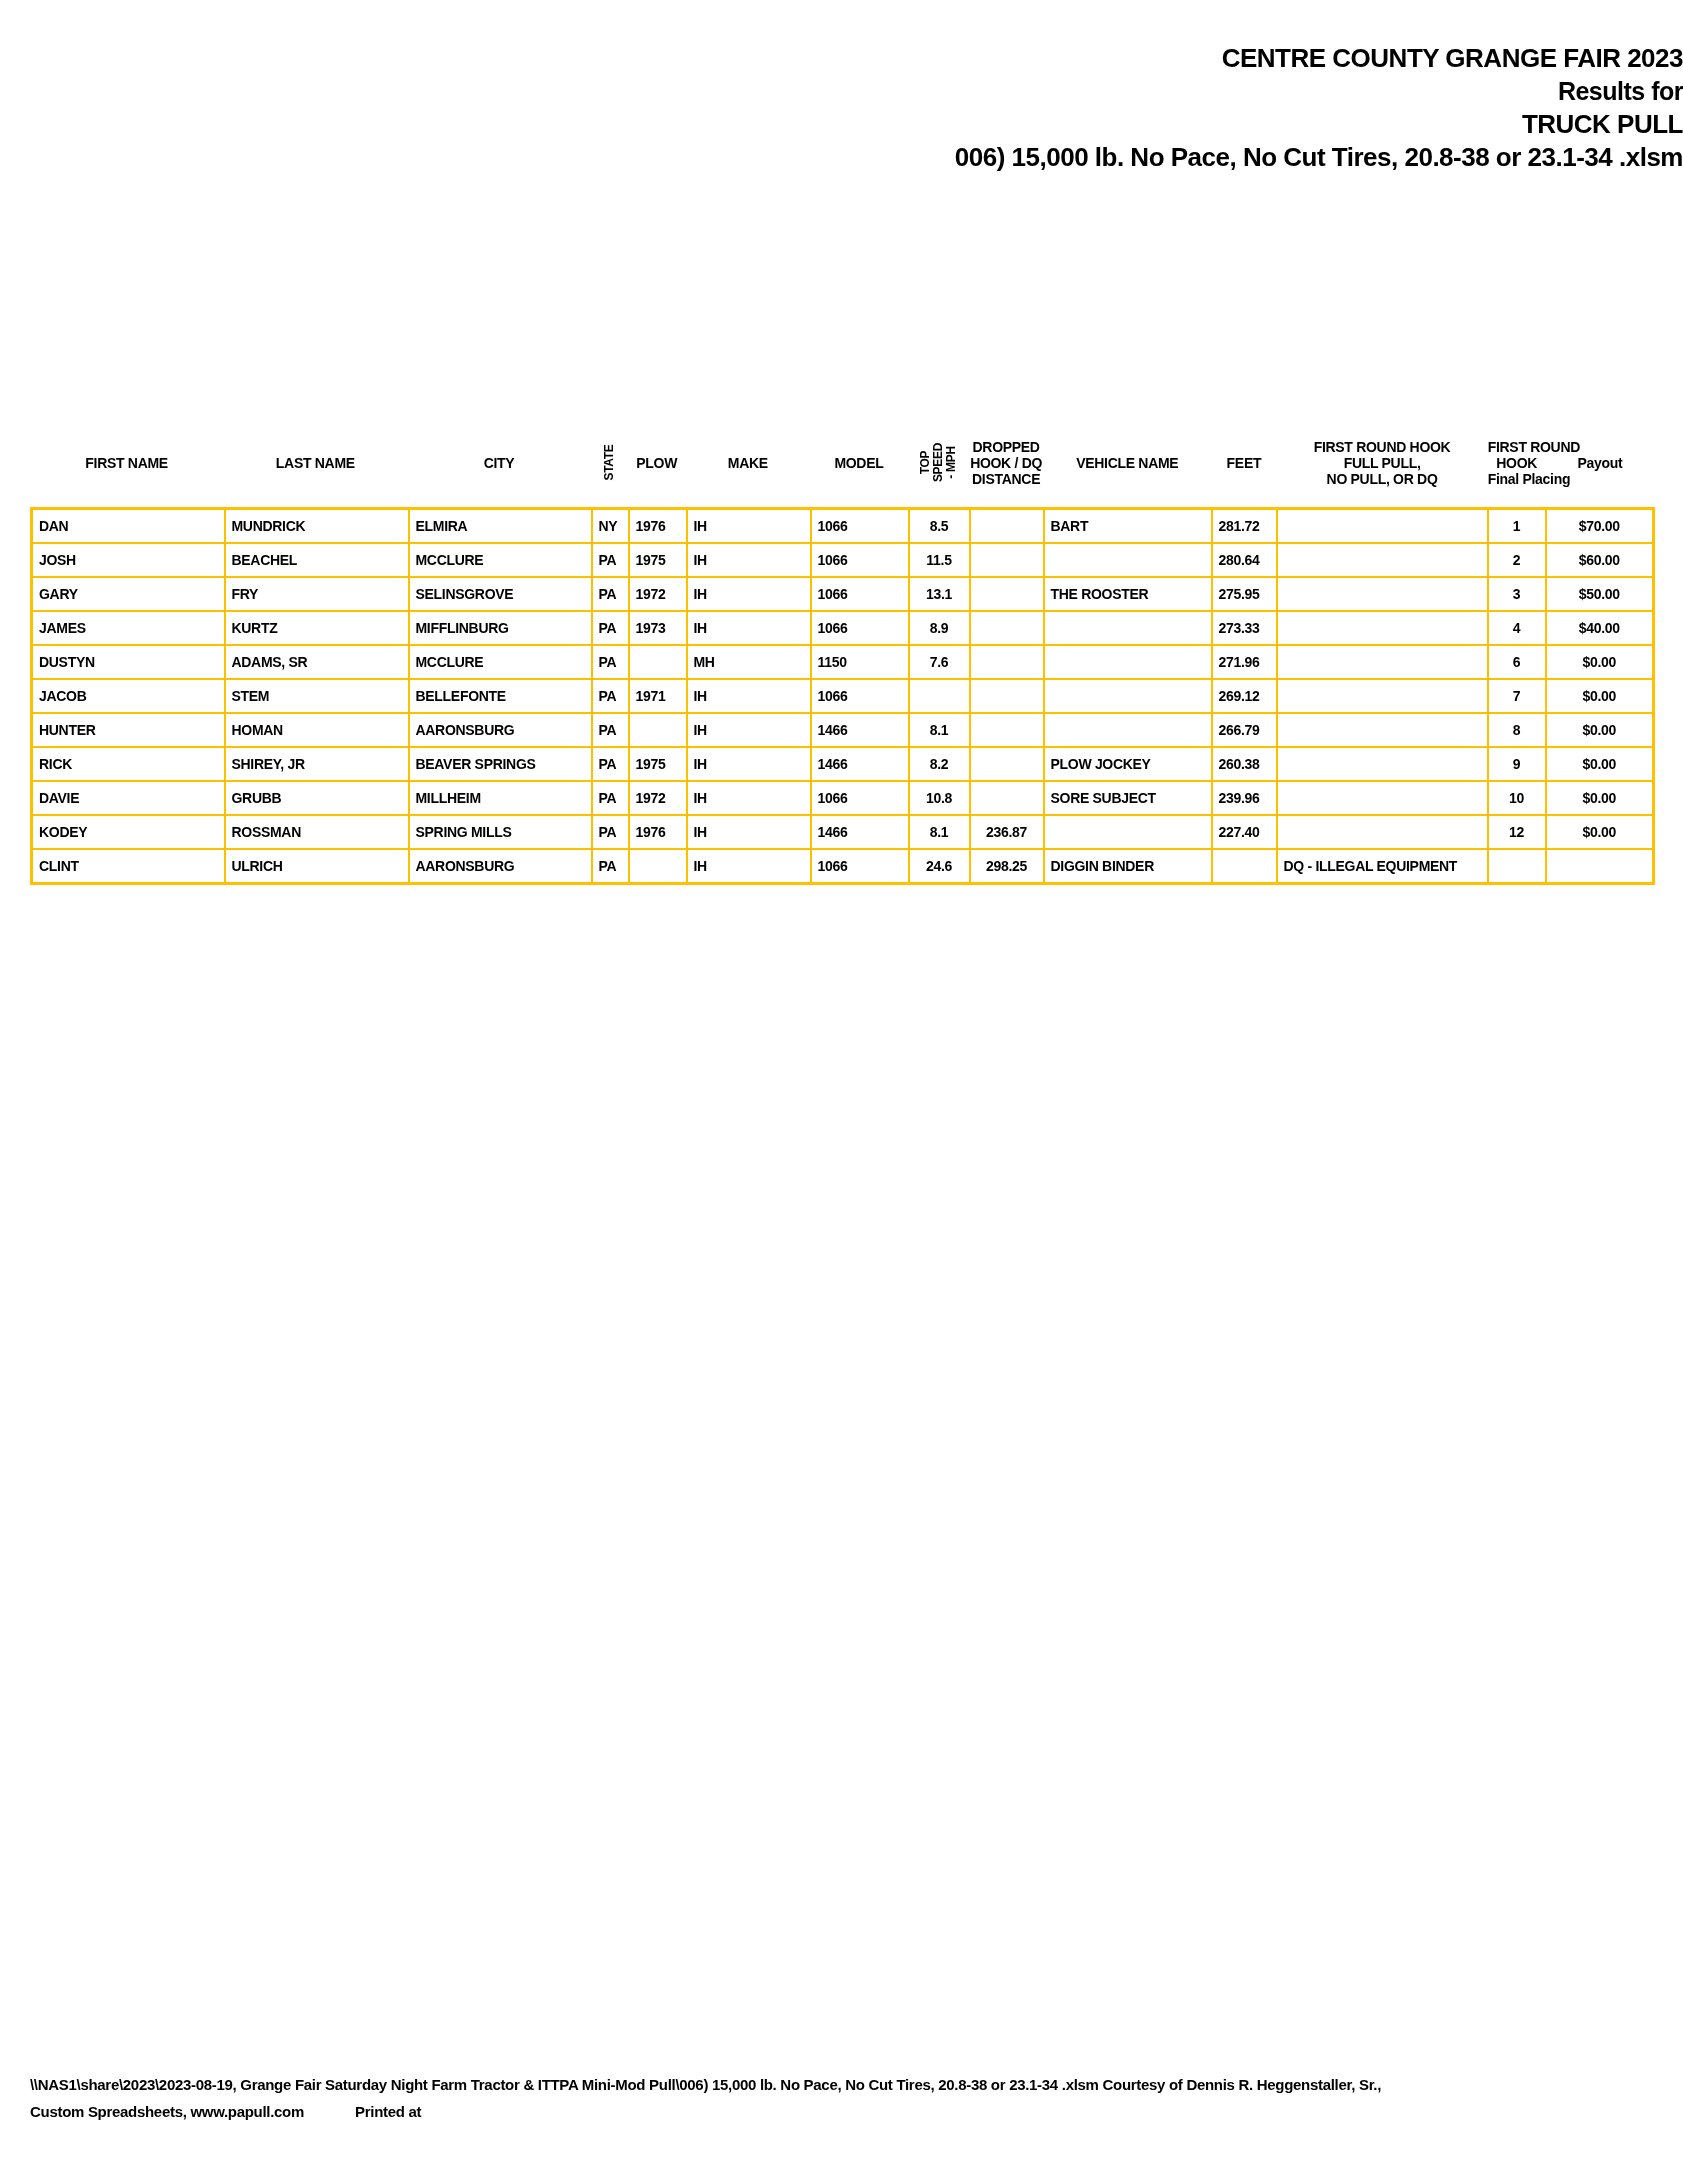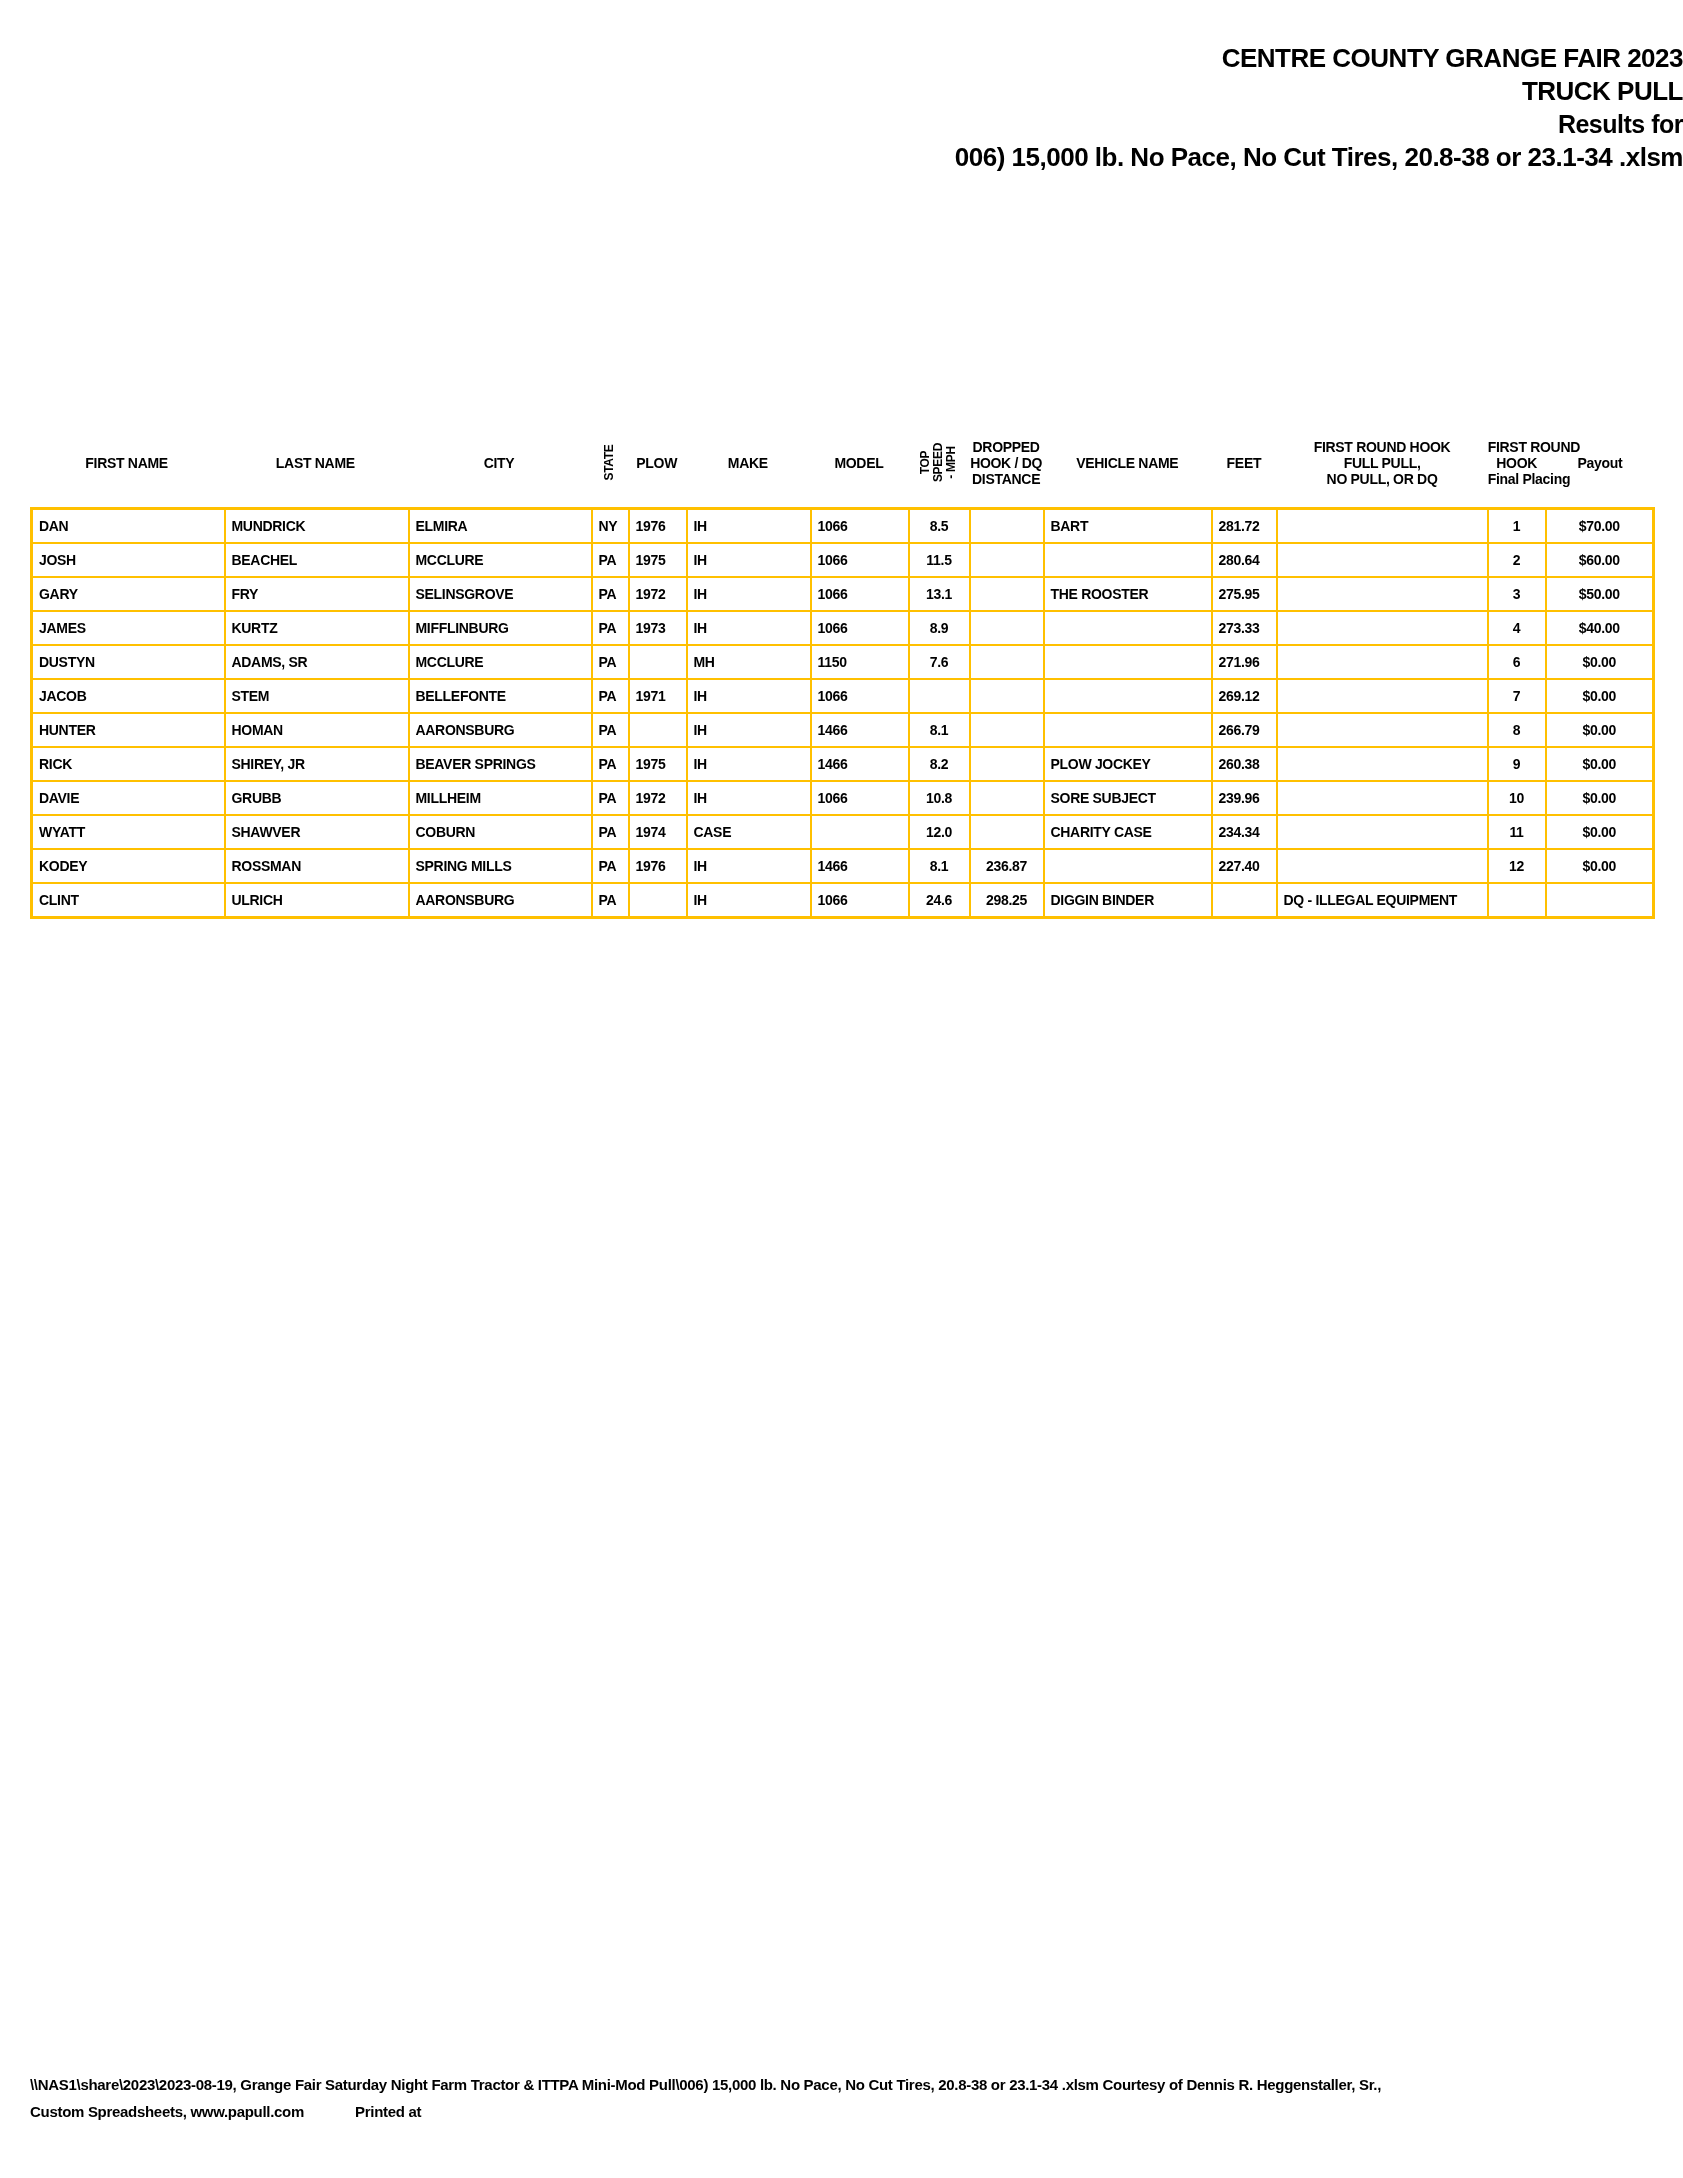--- a/index.html
+++ b/index.html
@@ -114,22 +114,22 @@
   .footer-line2 { margin-top: 10px; }
   .printed-at { margin-left: 51px; }
 </style>
 </head>
 <body>
 
 <div class="page">
 
   <div class="titles">
     <div class="title-line">CENTRE COUNTY GRANGE FAIR 2023</div>
+    <div class="title-line results">Results for</div>
     <div class="title-line">TRUCK PULL</div>
-    <div class="title-line results">Results for</div>
     <div class="title-line">006) 15,000 lb. No Pace, No Cut Tires, 20.8-38 or 23.1-34 .xlsm</div>
   </div>
 
   <div class="table-wrap">
 
     <table class="header-table">
       <colgroup>
         <col style="width:193px">
           <col style="width:184px">
           <col style="width:183px">
@@ -345,36 +345,20 @@
             <td class="col-model">1066</td>
             <td class="col-top_speed">10.8</td>
             <td class="col-dropped"></td>
             <td class="col-vehicle_name">SORE SUBJECT</td>
             <td class="col-feet">239.96</td>
             <td class="col-first_round"></td>
             <td class="col-placing">10</td>
             <td class="col-payout">$0.00</td>
           </tr>
           <tr>
-            <td class="col-first_name">WYATT</td>
-            <td class="col-last_name">SHAWVER</td>
-            <td class="col-city">COBURN</td>
-            <td class="col-state">PA</td>
-            <td class="col-year">1974</td>
-            <td class="col-make">CASE</td>
-            <td class="col-model"></td>
-            <td class="col-top_speed">12.0</td>
-            <td class="col-dropped"></td>
-            <td class="col-vehicle_name">CHARITY CASE</td>
-            <td class="col-feet">234.34</td>
-            <td class="col-first_round"></td>
-            <td class="col-placing">11</td>
-            <td class="col-payout">$0.00</td>
-          </tr>
-          <tr>
             <td class="col-first_name">KODEY</td>
             <td class="col-last_name">ROSSMAN</td>
             <td class="col-city">SPRING MILLS</td>
             <td class="col-state">PA</td>
             <td class="col-year">1976</td>
             <td class="col-make">IH</td>
             <td class="col-model">1466</td>
             <td class="col-top_speed">8.1</td>
             <td class="col-dropped">236.87</td>
             <td class="col-vehicle_name"></td>

